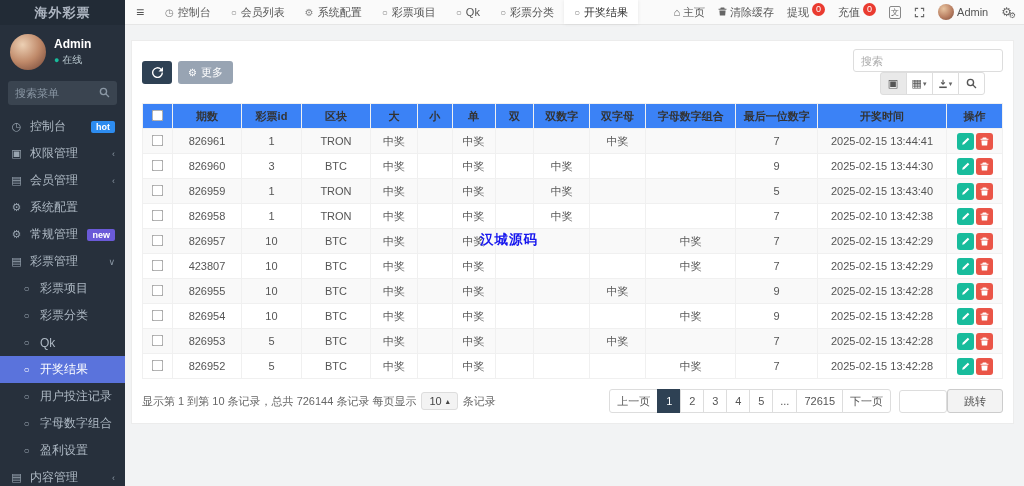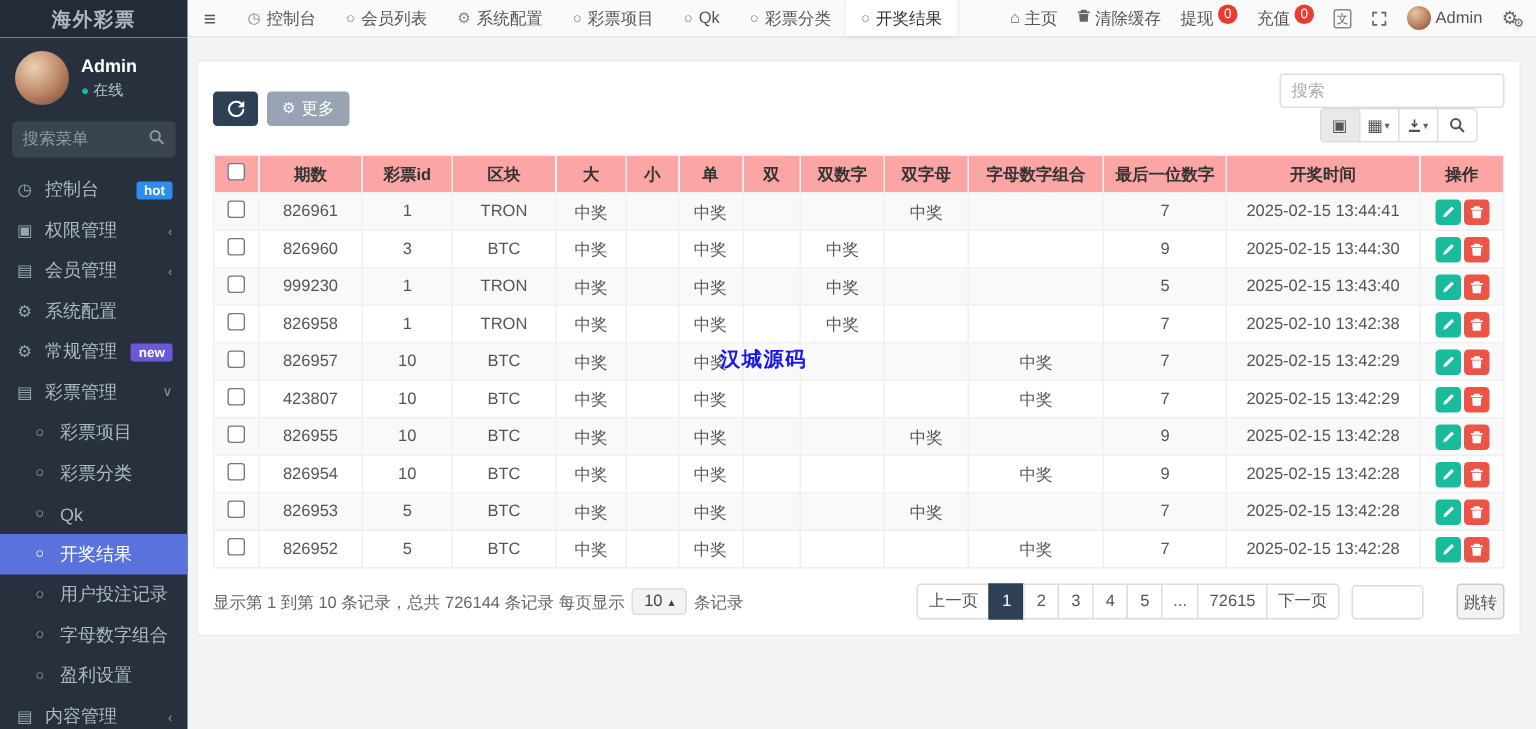--- a/index.html
+++ b/index.html
@@ -56,37 +56,37 @@
   .tb-search { width:150px; height:23px; border:1px solid #ddd; border-radius:3px; padding:0 7px; font-size:11px; color:#555; outline:none; }
   .tb-search::placeholder { color:#aaa; }
   .btngroup { display:flex; margin-left:8px; }
   .gbtn { width:27px; height:23px; border:1px solid #ddd; background:#fff; margin-left:-1px; display:inline-flex; align-items:center; justify-content:center; gap:1px; cursor:pointer; font-size:11px; color:#555; }
   .gbtn:first-child { margin-left:0; border-radius:3px 0 0 3px; background:#e9e9e9; }
   .gbtn:last-child { border-radius:0 3px 3px 0; }
   .gbtn .caret { font-size:7px; color:#666; }
 
   table { width:100%; border-collapse:collapse; table-layout:fixed; margin-top:8px; font-size:11px; color:#555; }
   th,td { border:1px solid #f0f0f0; height:25px; text-align:center; padding:0 2px; overflow:hidden; white-space:nowrap; }
-  th { color:#333; font-weight:bold; background:#fca5a5; }
+  th { color:#333; font-weight:bold; background:#3b82f6; }
   tbody tr:nth-child(odd) { background:#f9f9f9; }
   td input[type=checkbox], th input[type=checkbox] { transform:scale(.9); }
   .btn-edit { width:17px; height:17px; background:#18bc9c; border-radius:3px; margin:0 1px; }
   .btn-del  { width:17px; height:17px; background:#ea5547; border-radius:3px; margin:0 1px; }
 
   .cardfooter { display:flex; align-items:center; margin-top:10px; font-size:11px; color:#666; }
   .psize { display:inline-flex; align-items:center; gap:4px; border:1px solid #ddd; background:#f3f3f3; border-radius:3px; padding:2px 7px; margin:0 5px; color:#444; cursor:pointer; }
   .psize .caret { font-size:8px; }
   .pager { margin-left:auto; display:flex; align-items:center; }
   .pages { display:flex; list-style:none; }
   .pages li { min-width:24px; height:24px; line-height:22px; border:1px solid #ddd; margin-left:-1px; padding:0 7px; background:#fff; color:#555; text-align:center; cursor:pointer; }
   .pages li:first-child { border-radius:3px 0 0 3px; margin-left:0; }
   .pages li:last-child { border-radius:0 3px 3px 0; }
   .pages li.active { background:#2e4154; border-color:#2e4154; color:#fff; }
   .jumpin { width:48px; height:23px; border:1px solid #ddd; border-radius:3px; margin-left:8px; outline:none; padding:0 4px; font-size:11px; }
-  .jumpbtn { height:24px; padding:0 4px; margin-left:22px; border:1px solid #ccc; background:#f3f3f3; border-radius:3px; font-size:11px; color:#555; cursor:pointer; }
+  .jumpbtn { height:24px; padding:0 16px; margin-left:0; border:1px solid #ccc; background:#f3f3f3; border-radius:3px; font-size:11px; color:#555; cursor:pointer; }
 
   .watermark { position:absolute; left:355px; top:206px; color:#1616ee; font-weight:bold; font-size:13.5px; letter-spacing:1px; z-index:40; }
 </style>
 </head>
 <body>
 
 <div class="topbar">
   <div class="brand">海外彩票</div>
   <div class="nav">
     <span class="hamburger">≡</span>
@@ -350,21 +350,21 @@
                   <path d="M12.1 1.2l2.7 2.7-9.2 9.2-3.4.7.7-3.4 9.2-9.2z" fill="#fff"></path>
                 </svg>
               </button><button class="btn btn-del">
                 <svg viewBox="0 0 16 16" width="9" height="9">
                   <path d="M5 1h6l1 2h3v2H1V3h3l1-2zM2.5 6h11l-.8 9H3.3l-.8-9z" fill="#fff"></path>
                 </svg>
               </button></td>
           </tr>
           <tr>
             <td><input type="checkbox" style=""></td>
-            <td>999230</td>
+            <td>826959</td>
             <td>1</td>
             <td>TRON</td>
             <td>中奖</td>
             <td></td>
             <td>中奖</td>
             <td></td>
             <td>中奖</td>
             <td></td>
             <td></td>
             <td>5</td>

